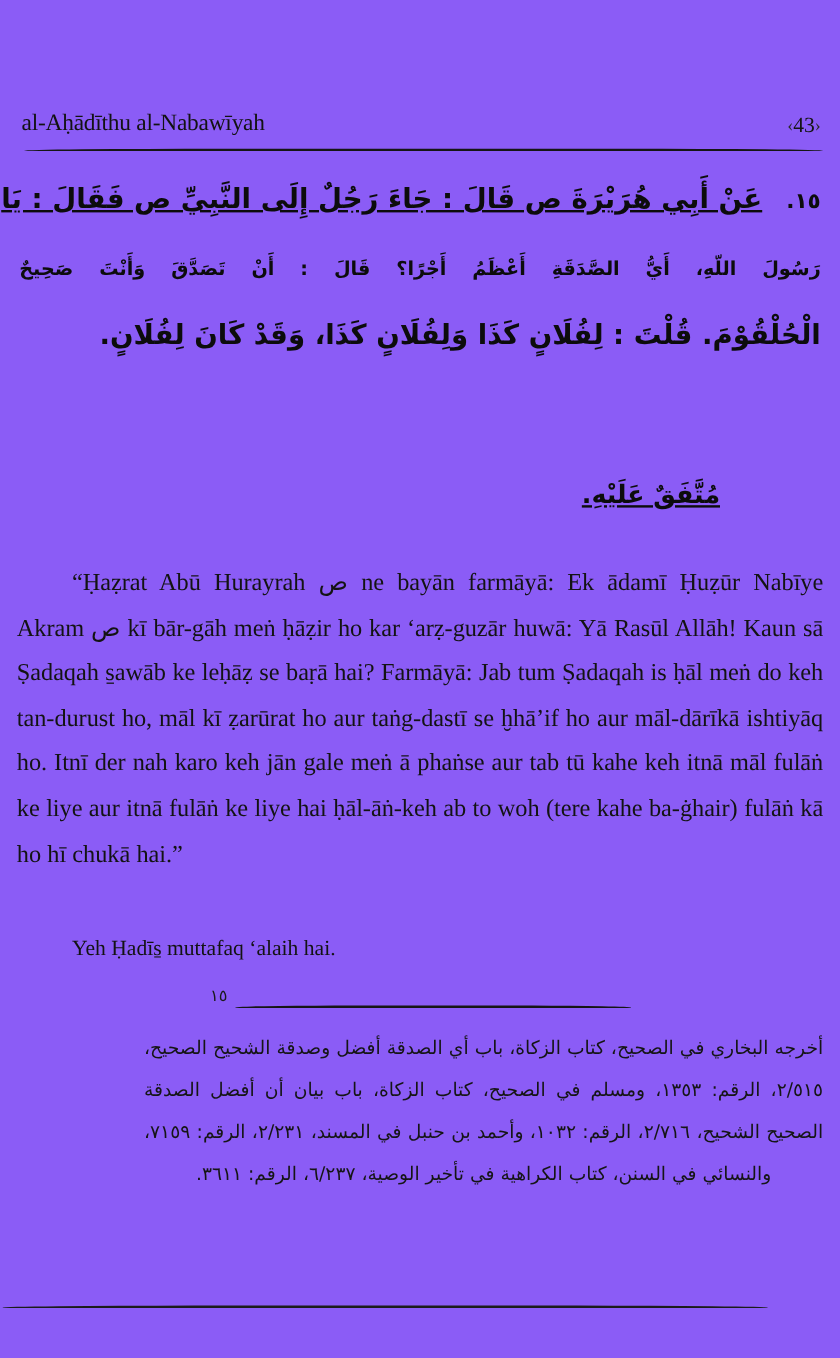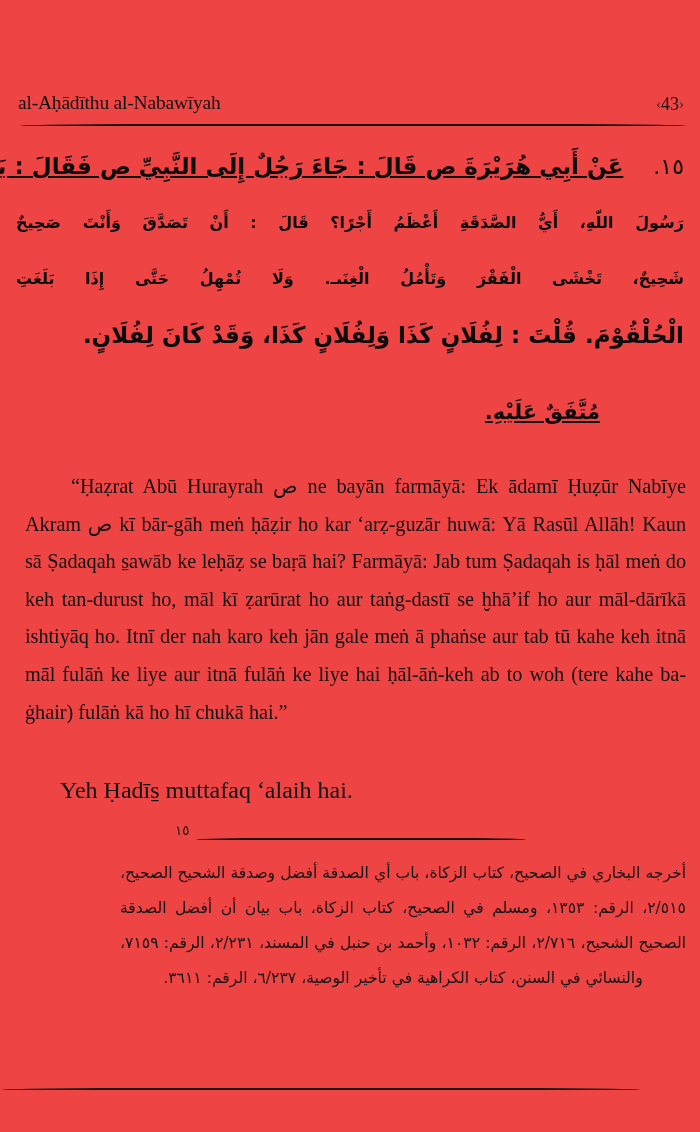--- a/index.html
+++ b/index.html
@@ -11,21 +11,21 @@
     width: 700px;
     height: 1132px;
     position: relative;
     font-family: "Liberation Serif", "DejaVu Serif", serif;
     color: #111111;
     overflow: hidden;
   }
   .page {
     position: absolute;
     inset: 0;
-    background: #ef4444;
+    background: #8b5cf6;
   }
 
   
   .header {
     position: absolute;
     top: 92px;
     left: 18px;
     right: 14px;
     height: 30px;
   }
@@ -78,23 +78,23 @@
     align-items: baseline;
     font-size: 23px;
     line-height: 56px;
     white-space: nowrap;
     font-weight: 600;
   }
   .ar-line.justify {
     justify-content: space-between;
   }
   .ar-num {
-    font-size: 22px;
-    font-weight: 400;
-    margin-left: 30px;
+    font-size: 18px;
+    font-weight: 700;
+    margin-left: 20px;
     flex: 0 0 auto;
   }
   .ar-text {
     flex: 1 1 auto;
     letter-spacing: 0.2px;
     text-decoration: underline;
   }
   .ar-line-2, .ar-line-3 {
     font-size: 16px;
     line-height: 56px;
@@ -130,29 +130,28 @@
     right: 14px;
     top: 468px;
     font-family: "Liberation Serif", "DejaVu Serif", serif;
     font-size: 20.3px;
     line-height: 37.6px;
     color: #131313;
     text-align: justify;
     text-indent: 46px;
     letter-spacing: -0.05px;
     word-spacing: 0.2px;
-    margin-left: 11px;
   }
   .closing {
     position: absolute;
     left: 14px;
     right: 14px;
     top: 772px;
     font-family: "Liberation Serif", "DejaVu Serif", serif;
-    font-size: 24px;
+    font-size: 18px;
     line-height: 37.6px;
     color: #131313;
     text-indent: 46px;
   }
 
   
   .fn-rule {
     position: absolute;
     left: 196px;
     top: 838px;
@@ -210,21 +209,20 @@
     </div>
   </div>
   <div class="header-rule"></div>
 
   <div class="arabic-block">
     <div class="ar-line justify">
       <span class="ar-num">١٥.</span>
       <span class="ar-text">عَنْ أَبِي هُرَيْرَةَ ص قَالَ : جَاءَ رَجُلٌ إِلَى النَّبِيِّ ص فَقَالَ : يَا</span>
     </div>
     <div class="ar-line-2">رَسُولَ اللّهِ، أَيُّ الصَّدَقَةِ أَعْظَمُ أَجْرًا؟ قَالَ : أَنْ تَصَدَّقَ وَأَنْتَ صَحِيحٌ</div>
-    <div class="ar-line-3">شَحِيحٌ، تَخْشَى الْفَقْرَ وَتَأْمُلُ الْغِنَىـ. وَلَا تُمْهِلُ حَتَّى إِذَا بَلَغَتِ</div>
     <div class="ar-line-4">الْحُلْقُوْمَ. قُلْتَ : لِفُلَانٍ كَذَا وَلِفُلَانٍ كَذَا، وَقَدْ كَانَ لِفُلَانٍ.</div>
   </div>
 
   <div class="attrib">مُتَّفَقٌ عَلَيْهِ.</div>
 
   <div class="translation">“Ḥaẓrat Abū Hurayrah ص ne bayān farmāyā: Ek ādamī Ḥuẓūr Nabīye Akram ص kī bār-gāh meṅ ḥāẓir ho kar ‘arẓ-guzār huwā: Yā Rasūl Allāh! Kaun sā Ṣadaqah s̱awāb ke leḥāẓ se baṛā hai? Farmāyā: Jab tum Ṣadaqah is ḥāl meṅ do keh tan-durust ho, māl kī ẓarūrat ho aur taṅg-dastī se ḫhā’if ho aur māl-dārīkā ishtiyāq ho. Itnī der nah karo keh jān gale meṅ ā phaṅse aur tab tū kahe keh itnā māl fulāṅ ke liye aur itnā fulāṅ ke liye hai ḥāl-āṅ-keh ab to woh (tere kahe ba-ġhair) fulāṅ kā ho hī chukā hai.”</div>
   <div class="closing">Yeh Ḥadīs̱ muttafaq ‘alaih hai.</div>
 
   <div class="fn-rule"></div>
   <div class="fn-marker">١٥</div>

